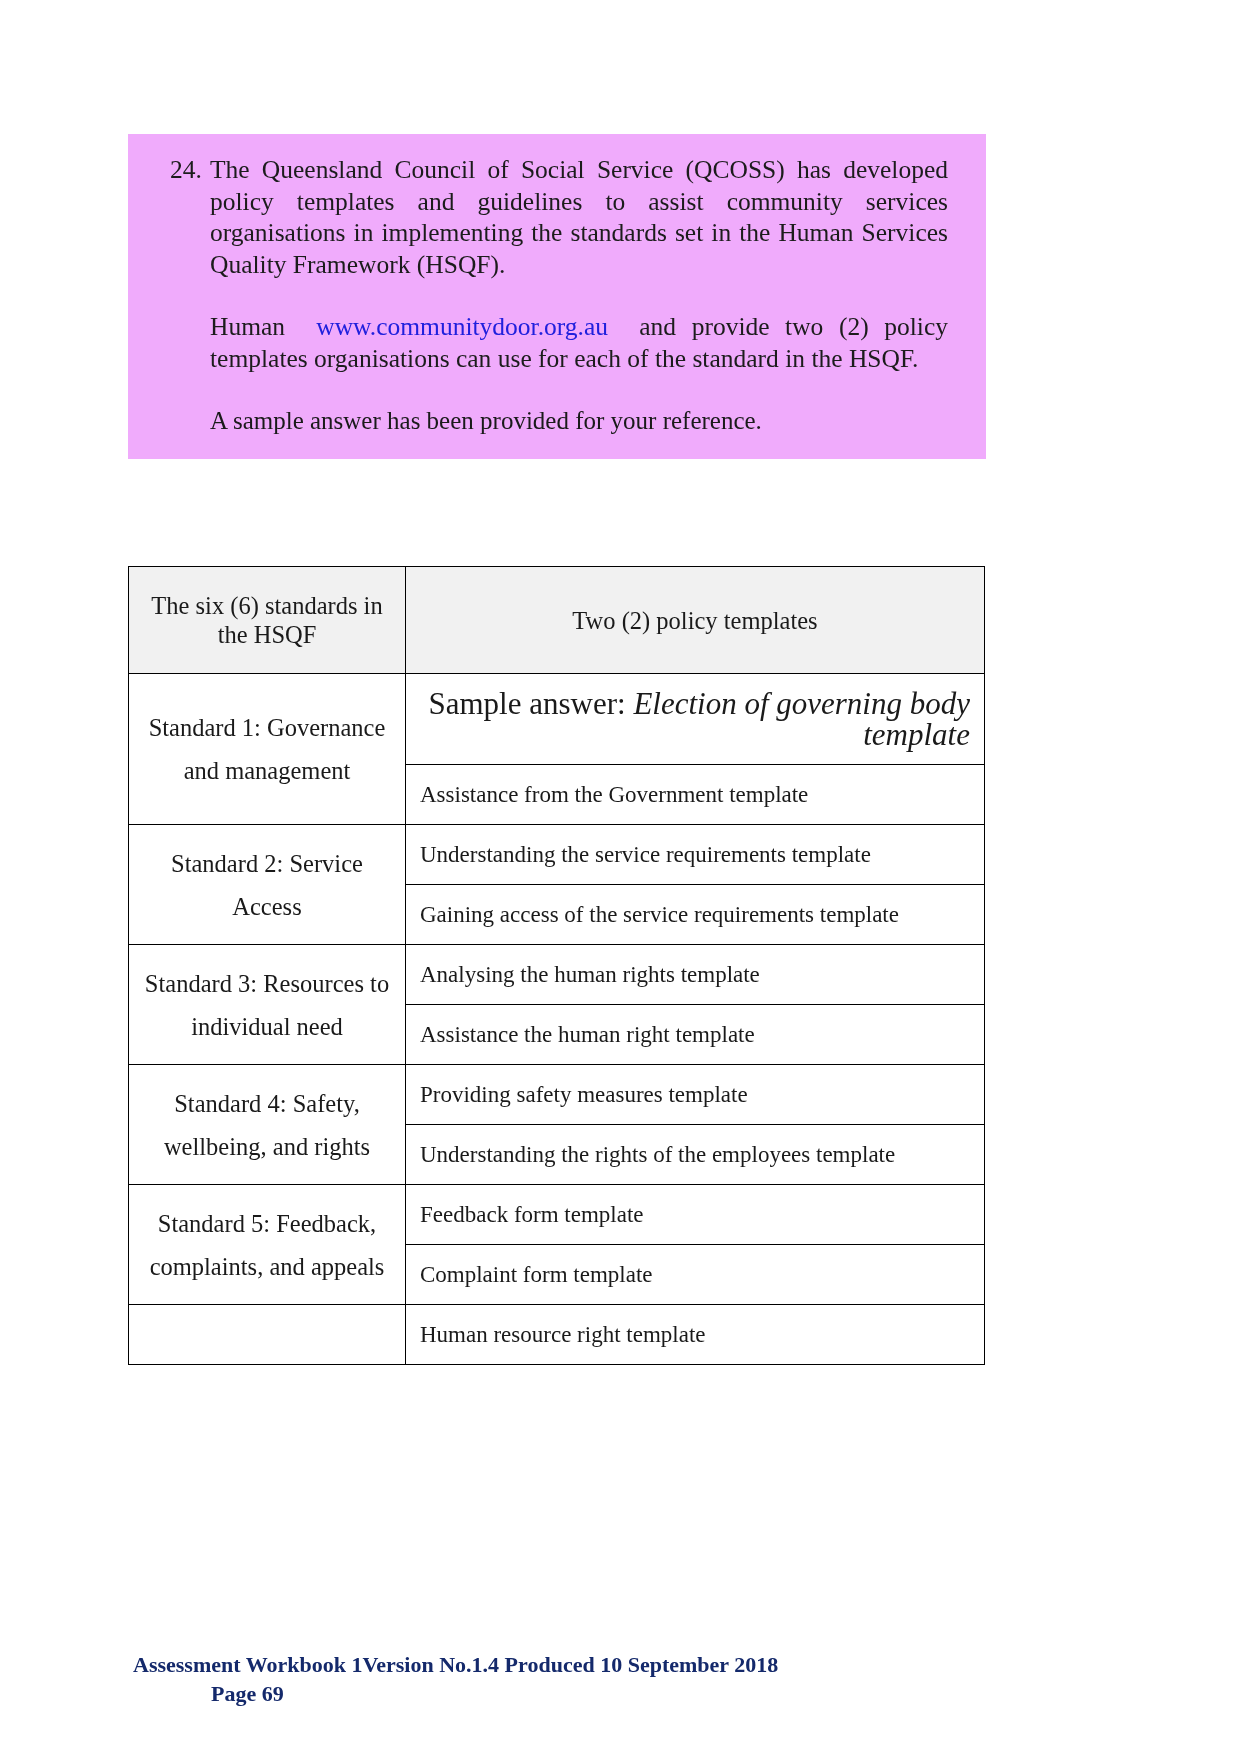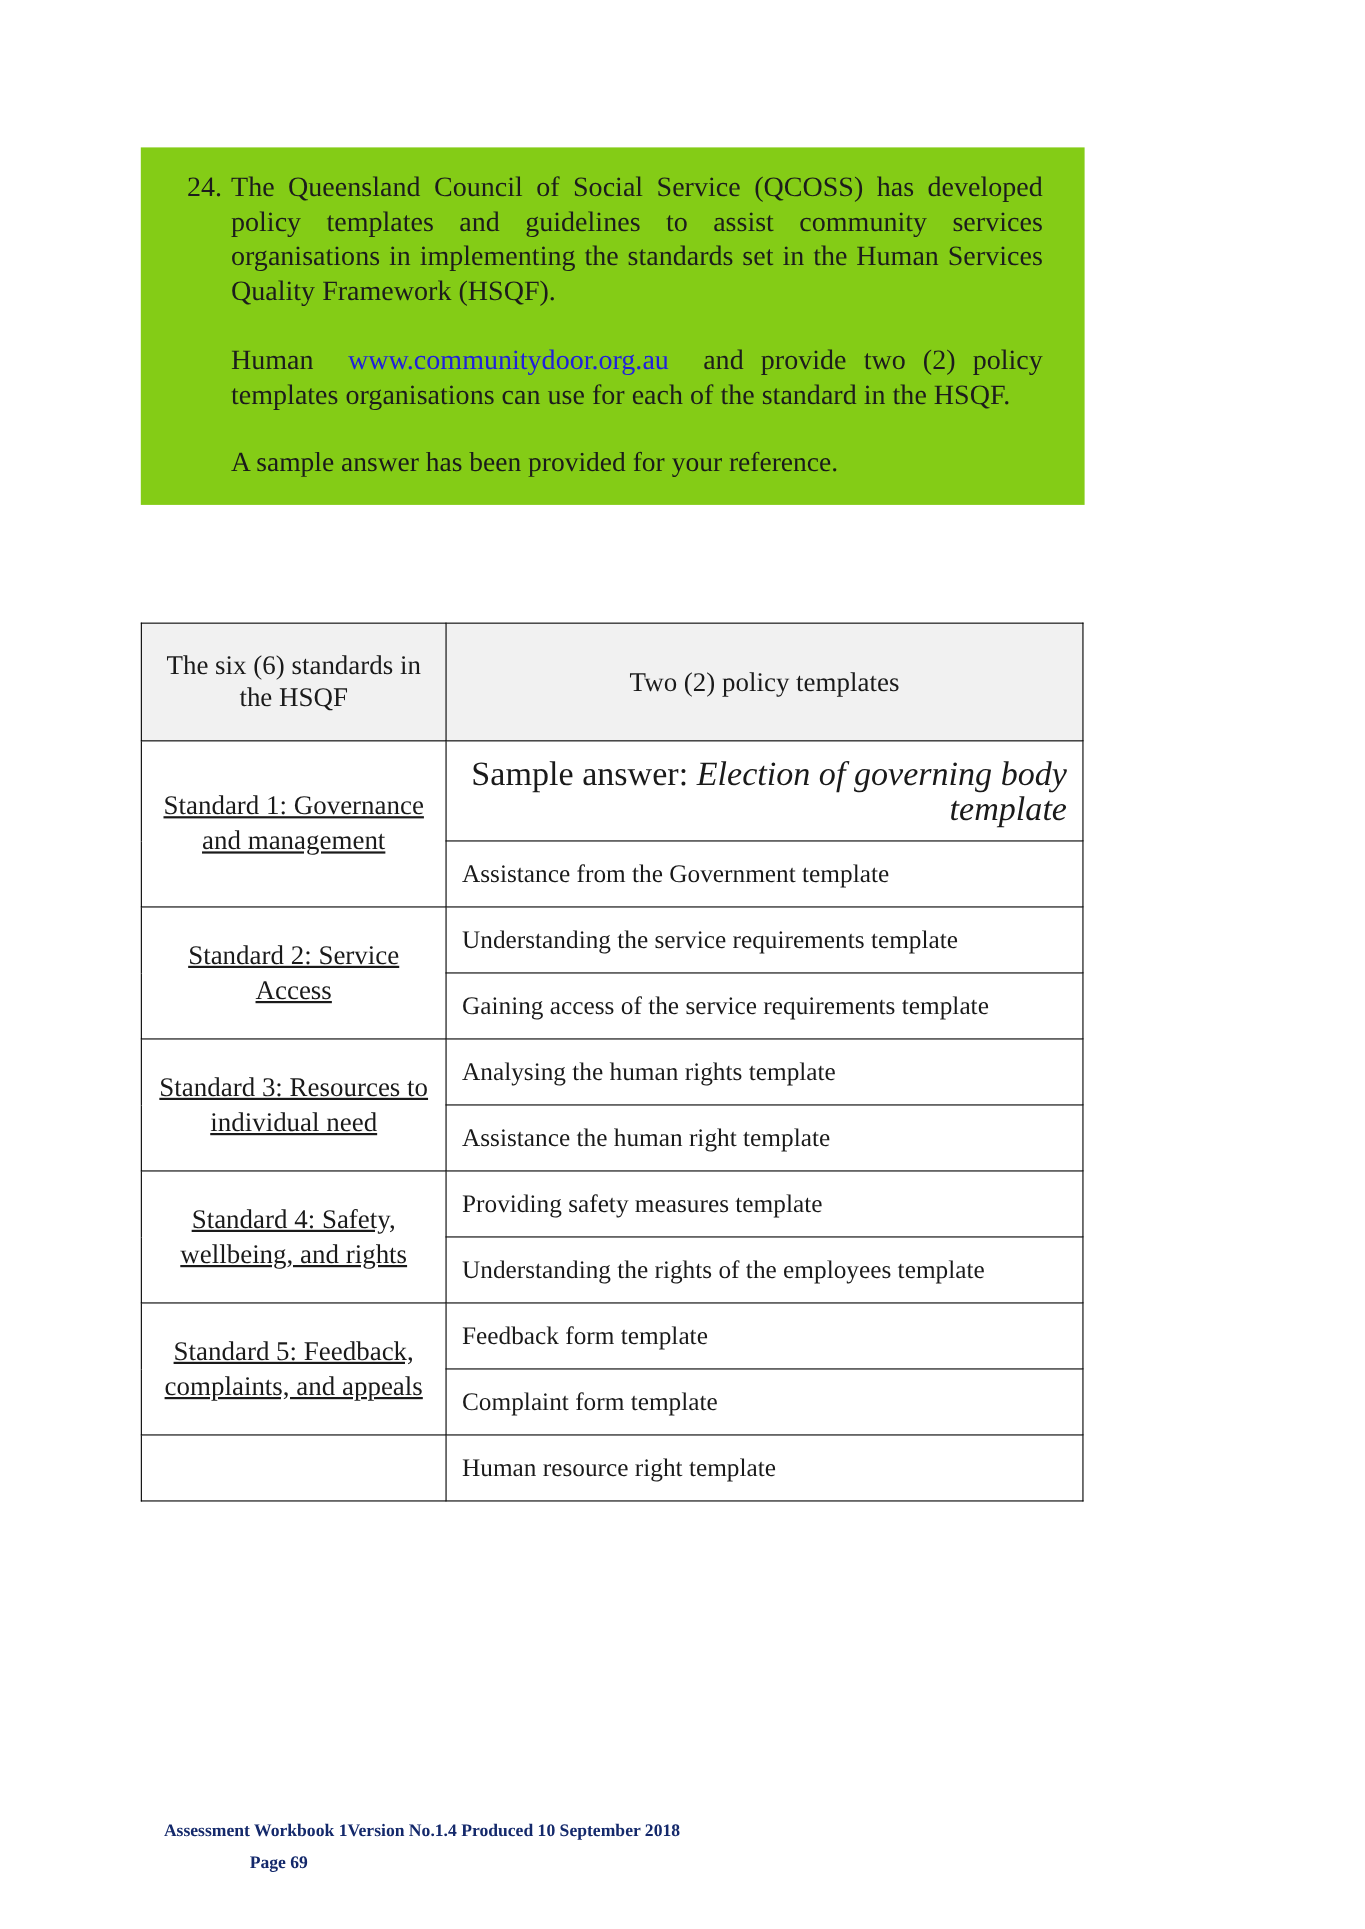--- a/index.html
+++ b/index.html
@@ -23,21 +23,21 @@
     height: 1754px;
     box-sizing: border-box;
   }
 
   
   .question-box {
     position: absolute;
     left: 128px;
     top: 134px;
     width: 858px;
-    background: #84cc16;
+    background: #f0abfc;
     box-sizing: border-box;
     padding: 20px 38px 22px 42px;
   }
   .q-para {
     font-size: 25.5px;
     line-height: 31.5px;
     text-align: justify;
     text-justify: inter-word;
     margin: 0;
     color: #1c1c1c;
@@ -90,23 +90,22 @@
     text-align: center;
     font-size: 24.5px;
     line-height: 29px;
     padding: 22px 16px;
     height: 62px;
   }
 
   td.std-cell {
     text-align: center;
     font-size: 24.5px;
-    line-height: 32px;
+    line-height: 43px;
     padding: 10px 14px;
-    text-decoration: underline;
   }
 
   td.tpl-cell {
     text-align: left;
     font-size: 23px;
     line-height: 31px;
     padding: 14px 14px 14px 14px;
   }
 
   td.sample-cell {
@@ -121,24 +120,23 @@
   td.empty-cell { }
 
   
   .footer {
     position: absolute;
     left: 133px;
     top: 1650px;
     width: 900px;
     color: #14296b;
     font-weight: bold;
-    font-size: 16px;
+    font-size: 22px;
     line-height: 29px;
     font-family: "Liberation Serif", "DejaVu Serif", serif;
-    margin-left: 16px;
   }
   .footer-line2 {
     display: flex;
   }
   .footer-copy { }
   .footer-page { margin-left: 78px; }
 </style>
 </head>
 <body>
 

